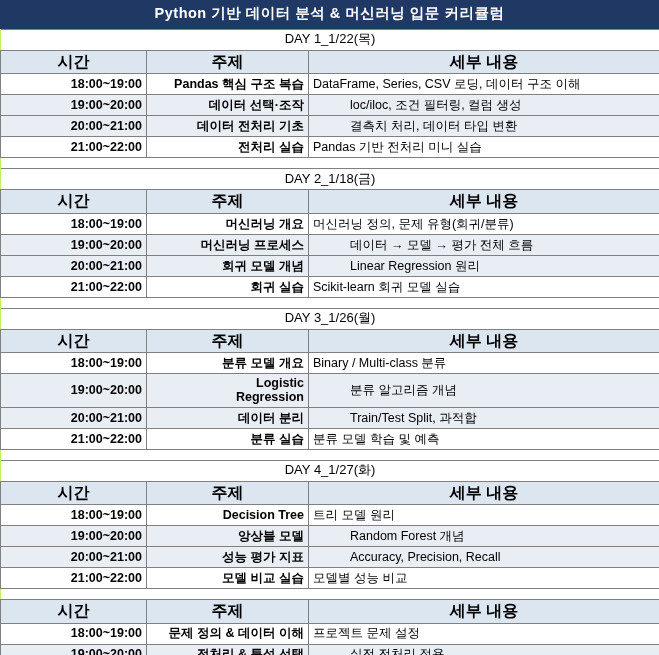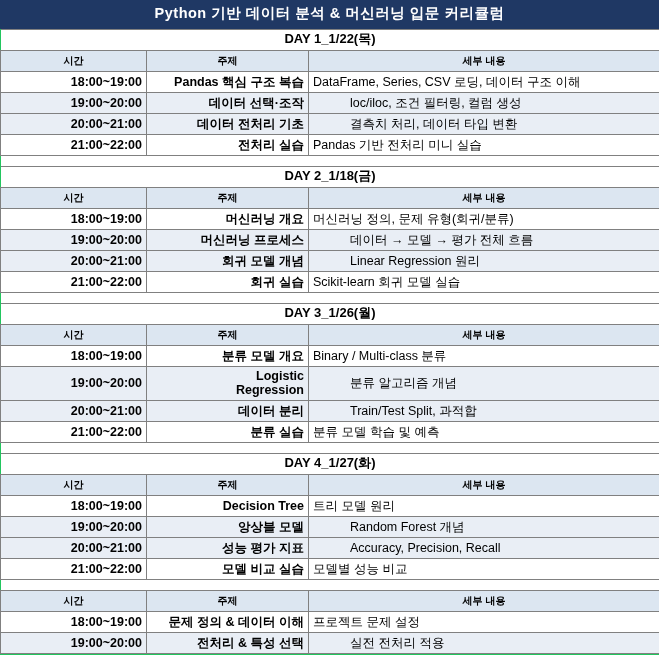--- a/index.html
+++ b/index.html
@@ -6,21 +6,21 @@
   html, body {
     margin: 0; padding: 0;
     background: #ffffff;
     font-family: "Liberation Sans", sans-serif;
   }
   .page {
     width: 659px;
     height: 655px;
     position: relative;
     overflow: hidden;
-    background: #22c55e;
+    background: #bef264;
   }
   .title-bar {
     background: #1f3864;
     color: #ffffff;
     text-align: center;
     font-size: 14.5px;
     font-weight: bold;
     letter-spacing: 0.5px;
     padding: 6px 0 7px 0;
     line-height: 1.1;
@@ -39,30 +39,30 @@
     vertical-align: middle;
     color: #000000;
   }
   .col-time { width: 146px; }
   .col-topic { width: 162px; }
   .col-detail { width: 351px; }
 
   tr.day-row td {
     background: #ffffff;
     text-align: center;
-    font-weight: bold;
+    font-weight: normal;
     font-size: 13px;
     border-left: none;
     border-right: none;
   }
   tr.head-row td {
     background: #dce6f1;
     text-align: center;
     font-weight: bold;
-    font-size: 10px;
+    font-size: 16px;
   }
   tr.alt td { background: #e9eef5; padding-left: 41px; }
   tr.plain td { background: #ffffff; }
 
   td.time { text-align: right; font-weight: bold; }
   td.topic { text-align: right; font-weight: bold; }
   td.detail { text-align: left; padding-left: 6px; }
 
   tr.spacer td {
     height: 11px;

